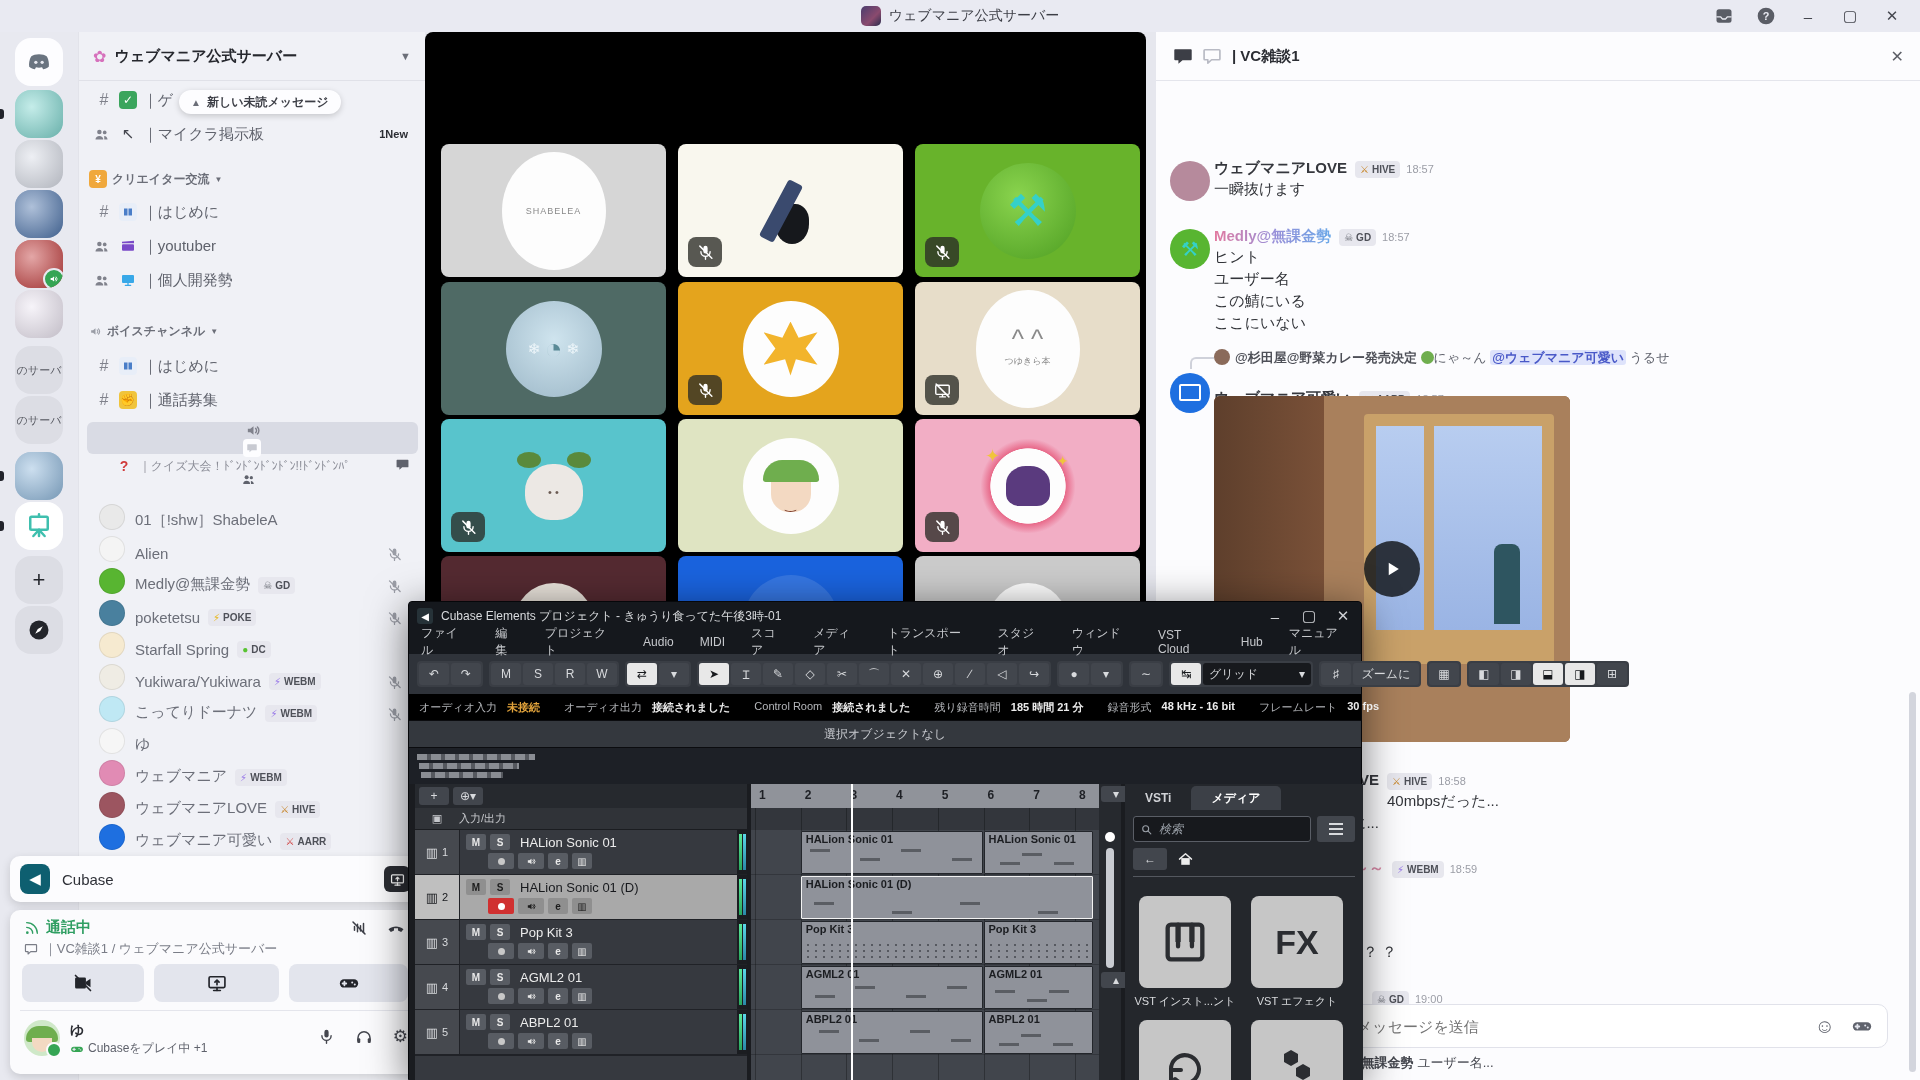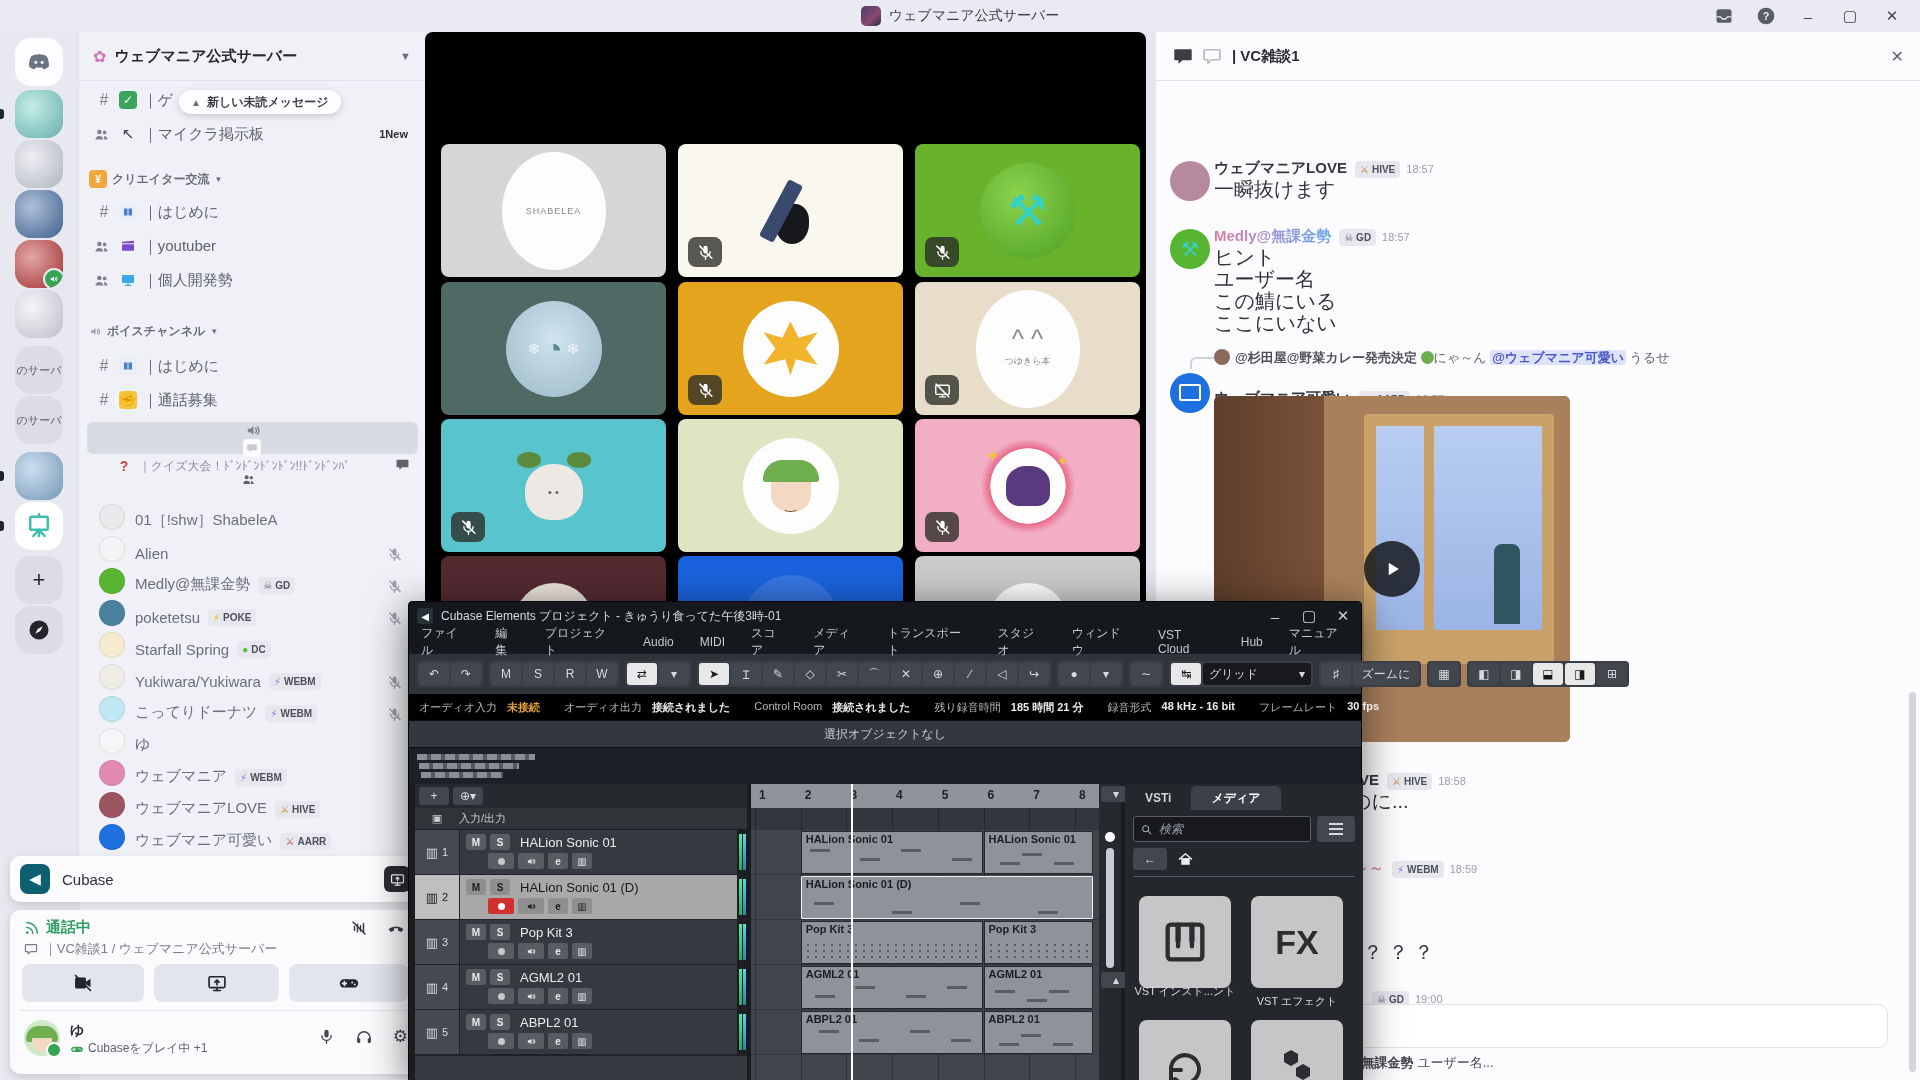--- a/index.html
+++ b/index.html
@@ -56,21 +56,21 @@
   .tile-avatar{width:96px;height:96px;border-radius:50%;display:flex;align-items:center;justify-content:center;}
   
   #chat{position:absolute;left:1156px;top:32px;width:764px;height:1048px;background:#fcfcfe;}
   #chat-header{height:48px;display:flex;align-items:center;padding:0 16px;border-bottom:1px solid #e4e5ec;
                font-weight:bold;font-size:15px;color:#2b2d33;}
   .msg{position:absolute;left:0;width:764px;}
   .msg .av{position:absolute;left:14px;top:2px;width:40px;height:40px;border-radius:50%;}
   .msg .body{margin-left:58px;}
   .mname{font-weight:bold;font-size:15px;color:#35373d;}
   .mtime{font-size:11px;color:#9b9da6;margin-left:6px;}
-  .mline{font-size:20px;color:#313338;line-height:22px;}
+  .mline{font-size:15px;color:#313338;line-height:22px;}
   .mention{background:#dee3fb;color:#4959c8;border-radius:3px;padding:0 2px;font-weight:bold;}
   .reply-bar{position:absolute;left:34px;top:8px;width:22px;height:10px;border-left:2px solid #cfd1da;
              border-top:2px solid #cfd1da;border-top-left-radius:6px;}
   #chat-input{position:absolute;left:16px;top:972px;width:716px;height:44px;background:#ffffff;
               border:1px solid #e1e2ea;border-radius:10px;display:flex;align-items:center;box-sizing:border-box;}
   #chat-input input{flex:1;border:0;outline:0;background:transparent;font-size:15px;color:#3c3e46;
               padding-left:14px;text-indent:170px;font-family:inherit;}
   #typing{position:absolute;left:16px;top:1022px;font-size:13px;color:#45474f;}
   #chat-scroll{position:absolute;right:4px;top:660px;width:7px;height:380px;background:#d3d5dd;border-radius:4px;}
   
@@ -614,39 +614,41 @@
             <div style="position: absolute; left: 150px; top: 145px; width: 56px; height: 56px; border-radius: 50%; background: rgba(22, 26, 30, 0.85); display: flex; align-items: center; justify-content: center; color: rgb(255, 255, 255);">
               <svg width="26" height="26" viewBox="0 0 24 24" fill="none" stroke="currentColor" stroke-width="2" stroke-linecap="round" stroke-linejoin="round">
                 <path d="M9 6.3v11.4l9.3-5.7z" fill="currentColor" stroke="none"></path>
               </svg>
             </div>
           </div>
         </div>
         <div class="msg" style="top: 690px;">
           <div class="body" style="">
             <div style="margin-left:32px;white-space:nowrap;"><span class="mname" style="">ウェブマニアLOVE</span><span class="badge-pill" style="margin-left:8px;"><span style="color:#c8862a">⚔</span>HIVE</span><span class="mtime">18:58</span></div>
+            <div class="mline" style="margin-left:173px;">40mbpsだった...</div>
             <div class="mline" style="margin-left:76px;">買ったのに...</div>
           </div>
         </div>
         <div class="msg" style="top: 778px;">
           <div class="body" style="">
             <div style="margin-left:140px;white-space:nowrap;"><span class="mname" style="color:#d98ba8;">～～</span><span class="badge-pill" style="margin-left:8px;"><span style="color:#9a7ae8">⚡</span>WEBM</span><span class="mtime">18:59</span></div>
           </div>
         </div>
         <div class="msg" style="top: 860px;">
           <div class="mline" style="margin-left:130px;">？ ？ ？ ？ ？ ？</div>
         </div>
         <div class="msg" style="top: 908px;">
           <div class="body" style="">
             <div style="margin-left:150px;white-space:nowrap;"><span class="badge-pill" style="margin-left:8px;"><span style="color:#6a6d75">☠</span>GD</span><span class="mtime">19:00</span></div>
           </div>
         </div>
       </div>
     <div id="chat-scroll"></div>
     <div id="chat-input">
+      <input placeholder="メッセージを送信" style="">
       <span id="ci-smile" style="color:#5f626c;font-size:20px;margin-right:16px;">☺</span>
       <span id="ci-game" style="color:#5f626c;margin-right:14px;">
           <svg width="22" height="22" viewBox="0 0 24 24" fill="none" stroke="currentColor" stroke-width="2" stroke-linecap="round" stroke-linejoin="round">
             <rect x="2" y="8" width="20" height="9" rx="4.5" fill="currentColor" stroke="none"></rect>
             <path d="M7 10.5v4M5 12.5h4" stroke="#e3e5ed"></path>
             <circle cx="15.5" cy="11.5" r="1.1" fill="#e3e5ed" stroke="none"></circle>
             <circle cx="18.3" cy="13.6" r="1.1" fill="#e3e5ed" stroke="none"></circle>
           </svg>
         </span>
     </div>
@@ -1148,21 +1150,21 @@
           </div>
           <div style="margin: 0px 8px; height: 1px; background: rgb(84, 88, 95);"></div>
           <div class="tile96" style="left: 14px; top: 112px;">
             <svg width="52" height="52" viewBox="0 0 24 24" fill="none" stroke="currentColor" stroke-width="2" stroke-linecap="round" stroke-linejoin="round">
               <rect x="4" y="4" width="16" height="16" rx="1.5" fill="none" stroke="currentColor"></rect>
               <path d="M8.8 4v10M15.2 4v10"></path>
               <rect x="7.6" y="4" width="2.4" height="8" fill="currentColor" stroke="none"></rect>
               <rect x="14" y="4" width="2.4" height="8" fill="currentColor" stroke="none"></rect>
             </svg>
           </div>
-          <div class="tile-label" style="left: 5px; top: 200px;">VST インスト...ント</div>
+          <div class="tile-label" style="left: 5px; top: 210px;">VST インスト...ント</div>
           <div class="tile96" style="left: 126px; top: 112px;">
             <span style="font-size:34px;font-weight:bold;">FX</span>
           </div>
           <div class="tile-label" style="left: 117px; top: 210px;">VST エフェクト</div>
           <div class="tile96" style="left: 14px; top: 236px;">
             <svg width="48" height="48" viewBox="0 0 24 24" fill="none" stroke="currentColor" stroke-width="2" stroke-linecap="round" stroke-linejoin="round">
               <path d="M5 14a7 7 0 1 1 2 4.5"></path>
               <path d="M5 19v-5h5"></path>
             </svg>
           </div>

